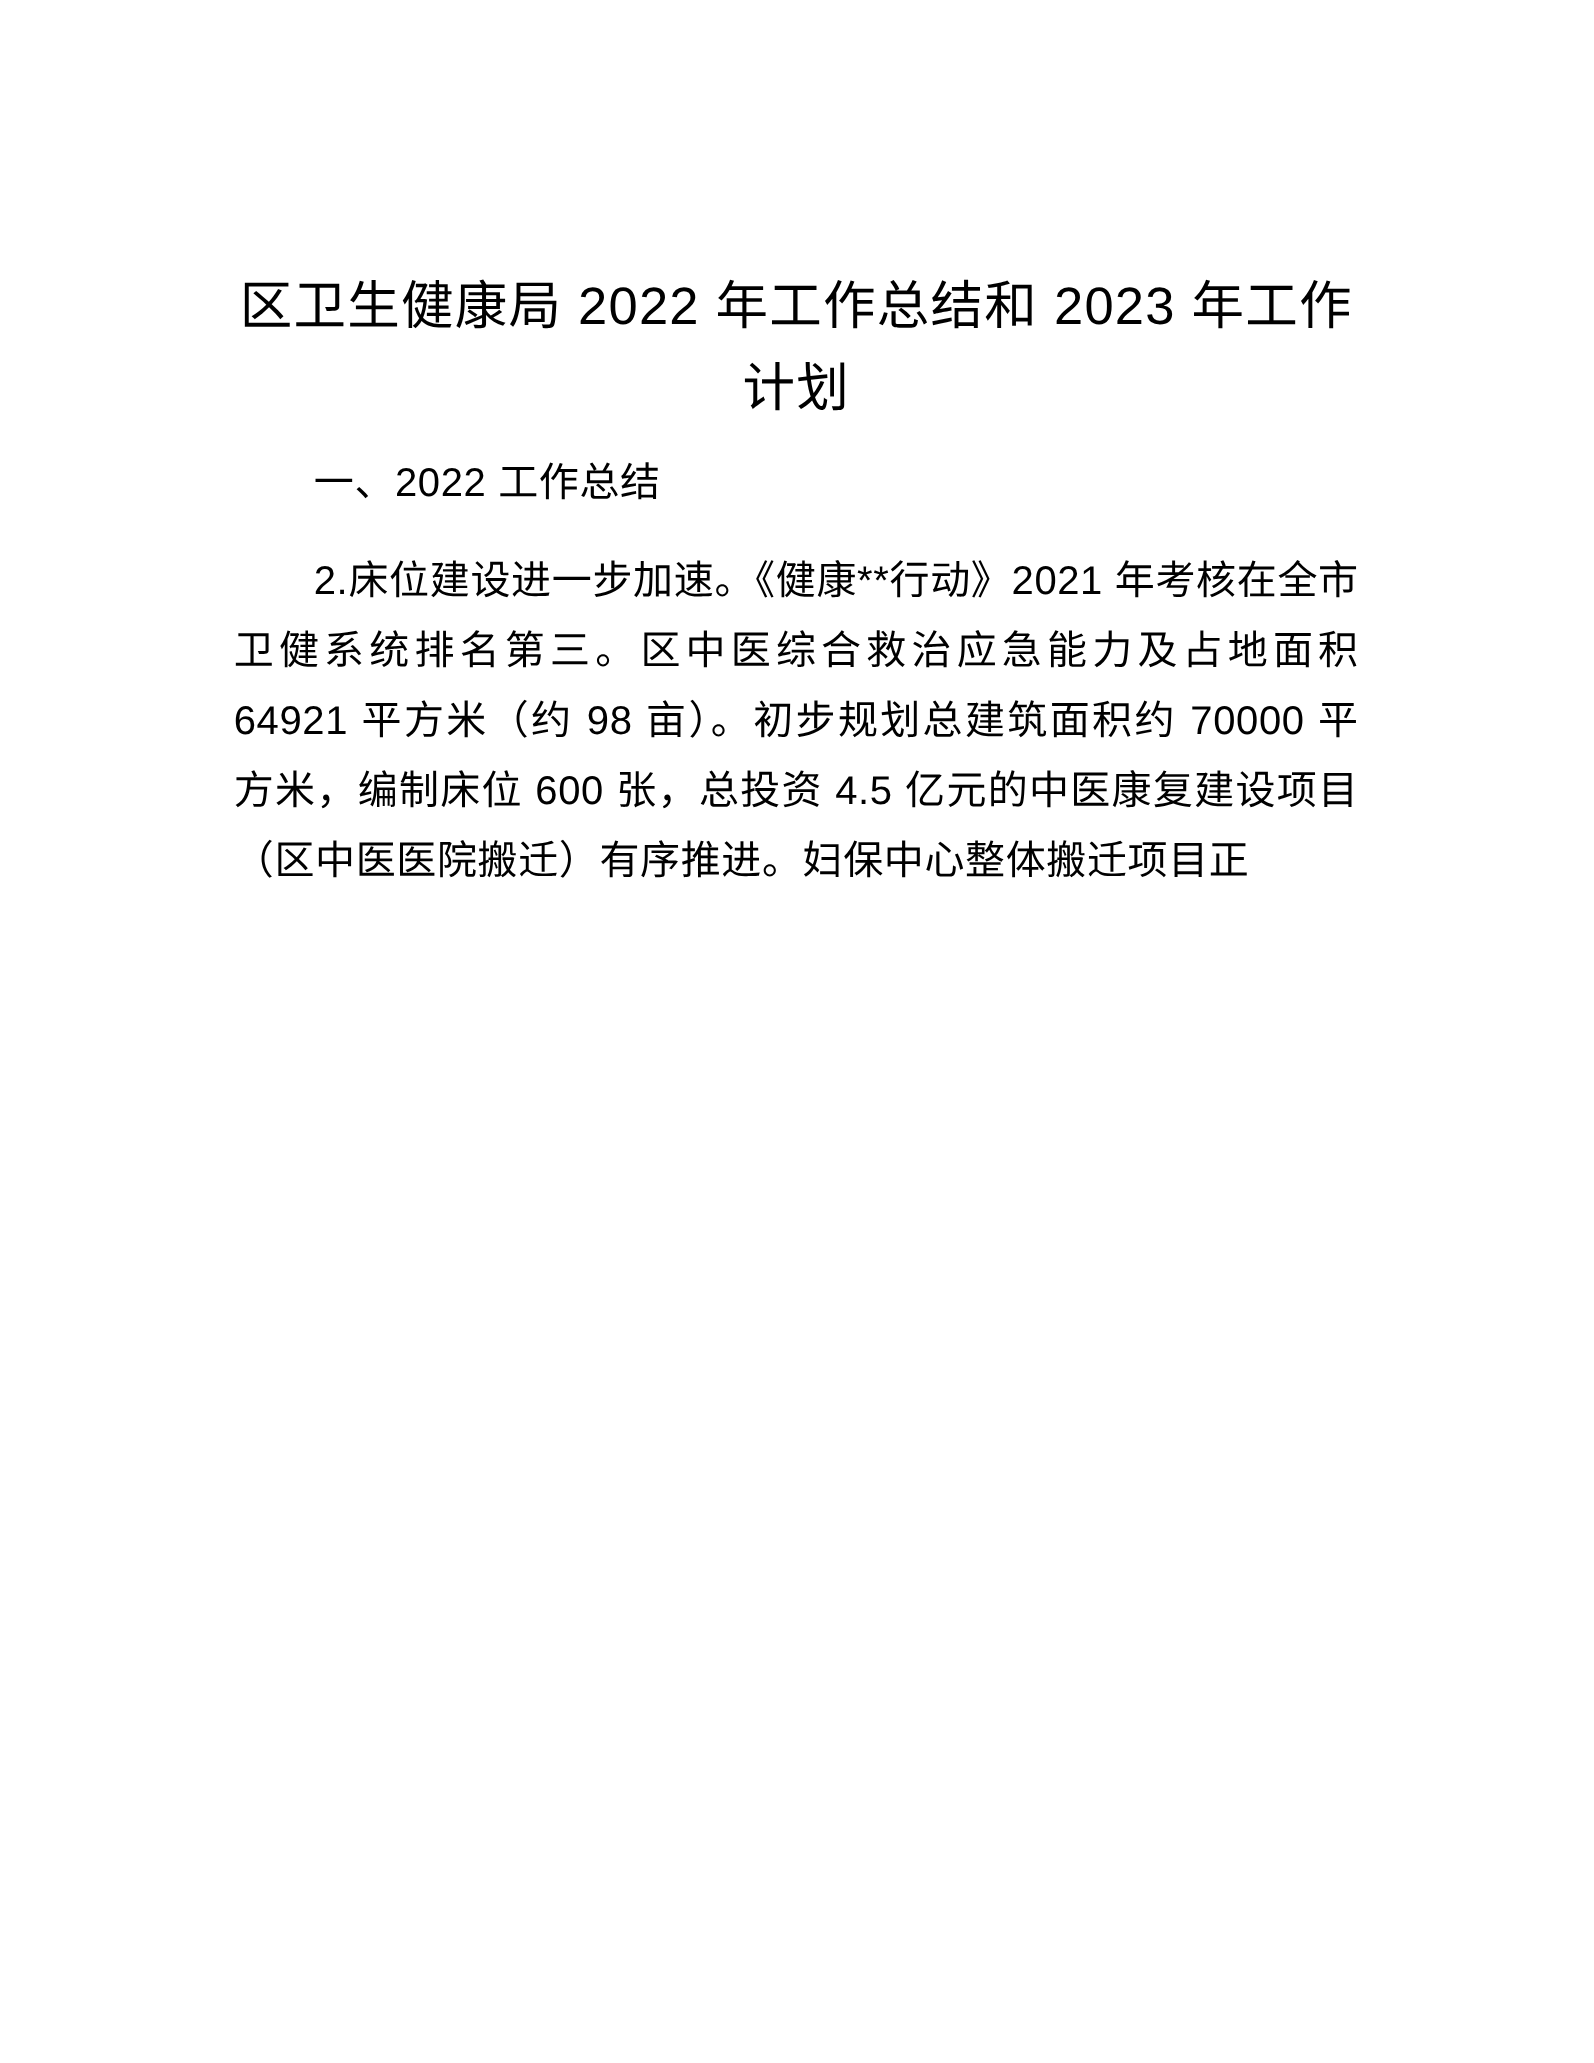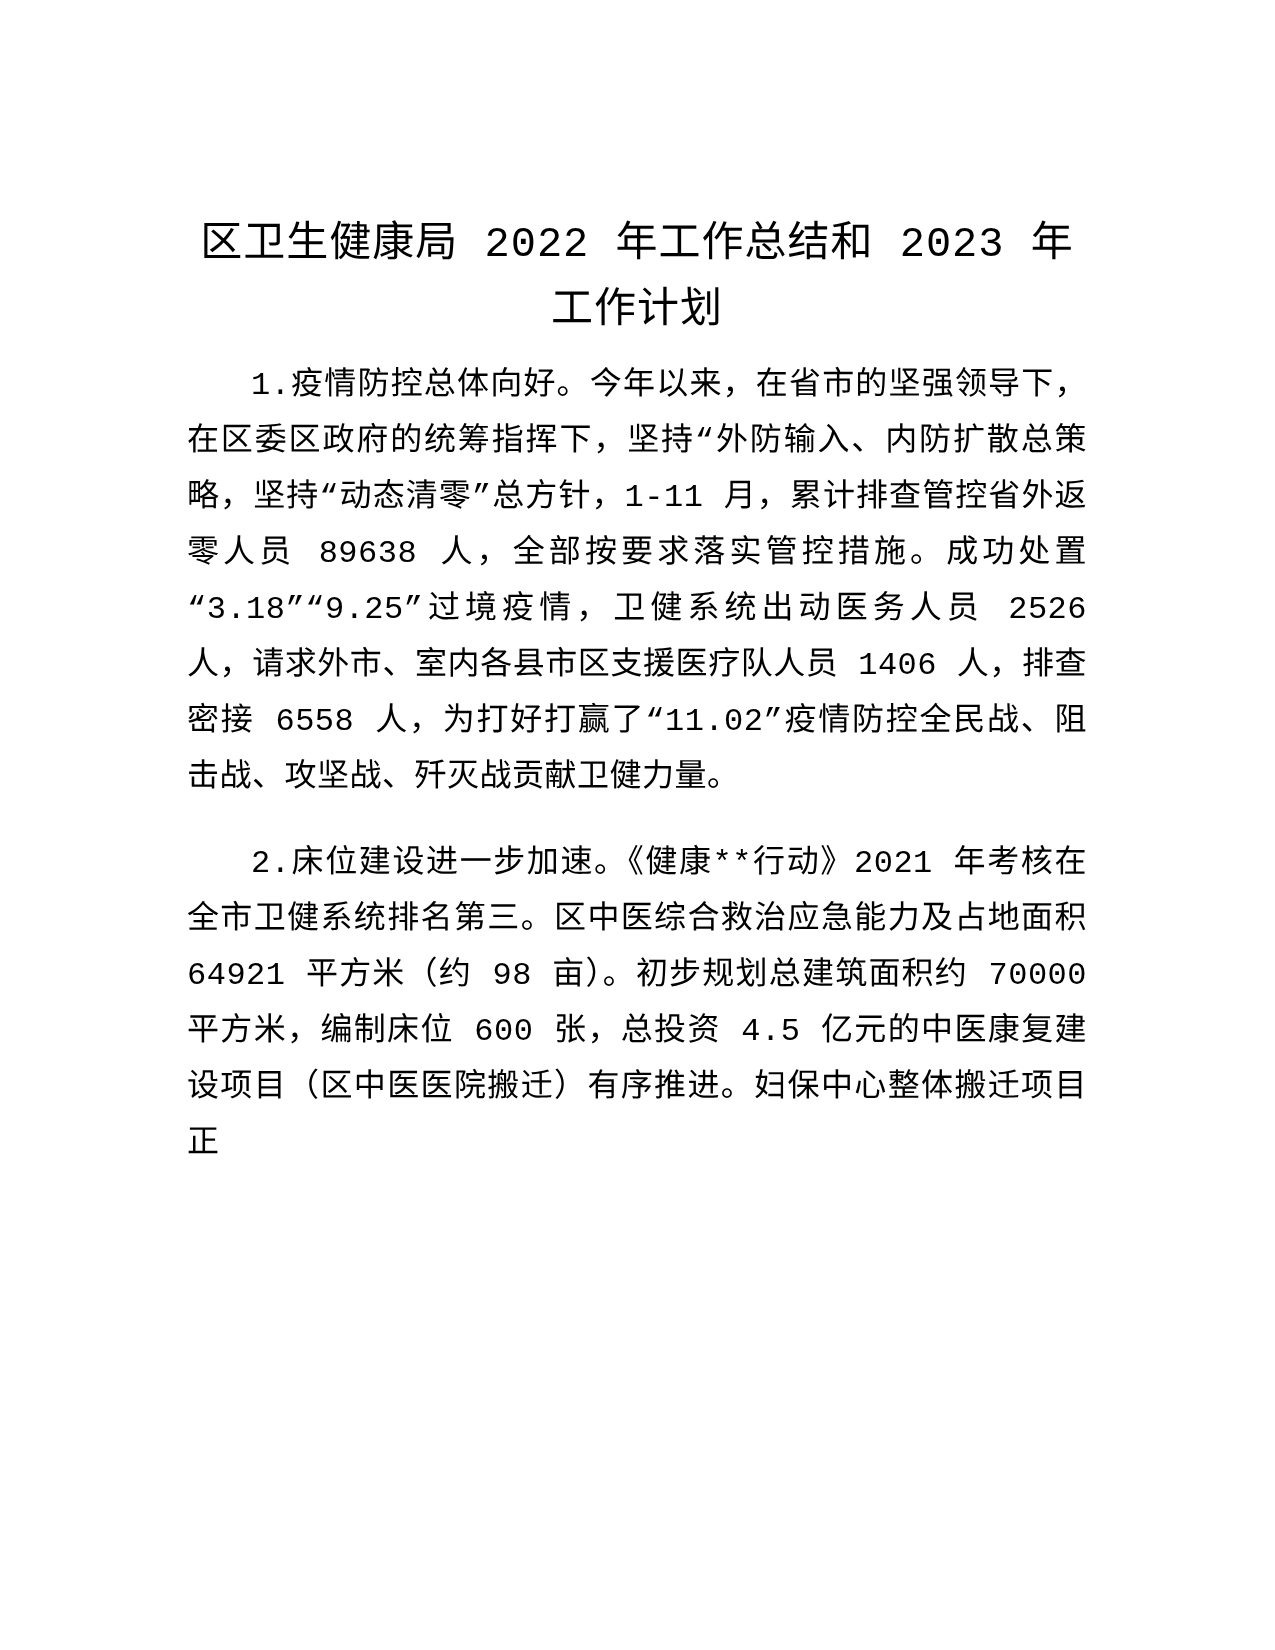--- a/index.html
+++ b/index.html
@@ -7,21 +7,21 @@
     padding: 0;
     background: #ffffff;
   }
   .page {
     position: relative;
     width: 1275px;
     height: 1378px;
     background: #ffffff;
     color: #000000;
     overflow: hidden;
-    font-family: Liberation Mono, monospace;
+    font-family: Liberation Sans, sans-serif;
   }
   .content {
     position: absolute;
     left: 187px;
     top: 212px;
     width: 900px;
   }
   .doc-title {
     font-size: 42px;
     line-height: 66px;
@@ -49,19 +49,19 @@
 </style>
 </head>
 <body>
 
 <div class="page">
   <div class="content">
 
     <h1 class="doc-title">区卫生健康局 2022 年工作总结和 2023 年工作计划</h1>
 
 
+    <h2 class="section-heading">一、2022 工作总结</h2>
 
-    <p class="para">1.疫情防控总体向好。今年以来，在省市的坚强领导下，在区委区政府的统筹指挥下，坚持“外防输入、内防扩散总策略，坚持“动态清零”总方针，1-11 月，累计排查管控省外返零人员 89638 人，全部按要求落实管控措施。成功处置“3.18”“9.25”过境疫情，卫健系统出动医务人员 2526 人，请求外市、室内各县市区支援医疗队人员 1406 人，排查密接 6558 人，为打好打赢了“11.02”疫情防控全民战、阻击战、攻坚战、歼灭战贡献卫健力量。</p>
 
     <p class="para">2.床位建设进一步加速。《健康**行动》2021 年考核在全市卫健系统排名第三。区中医综合救治应急能力及占地面积 64921 平方米（约 98 亩）。初步规划总建筑面积约 70000 平方米，编制床位 600 张，总投资 4.5 亿元的中医康复建设项目（区中医医院搬迁）有序推进。妇保中心整体搬迁项目正</p>
 
   </div>
 </div>
 
 </body></html>

